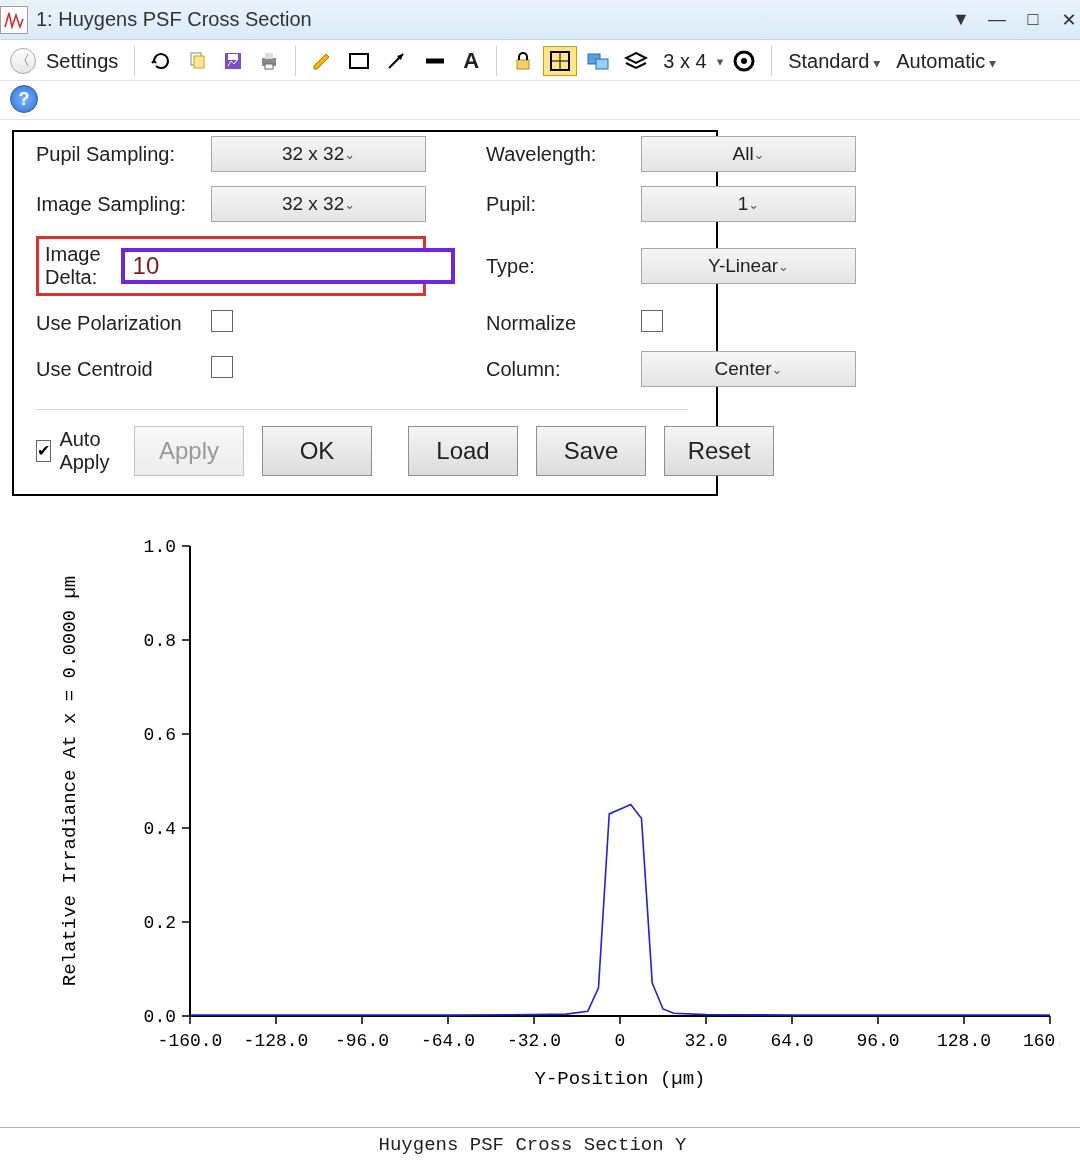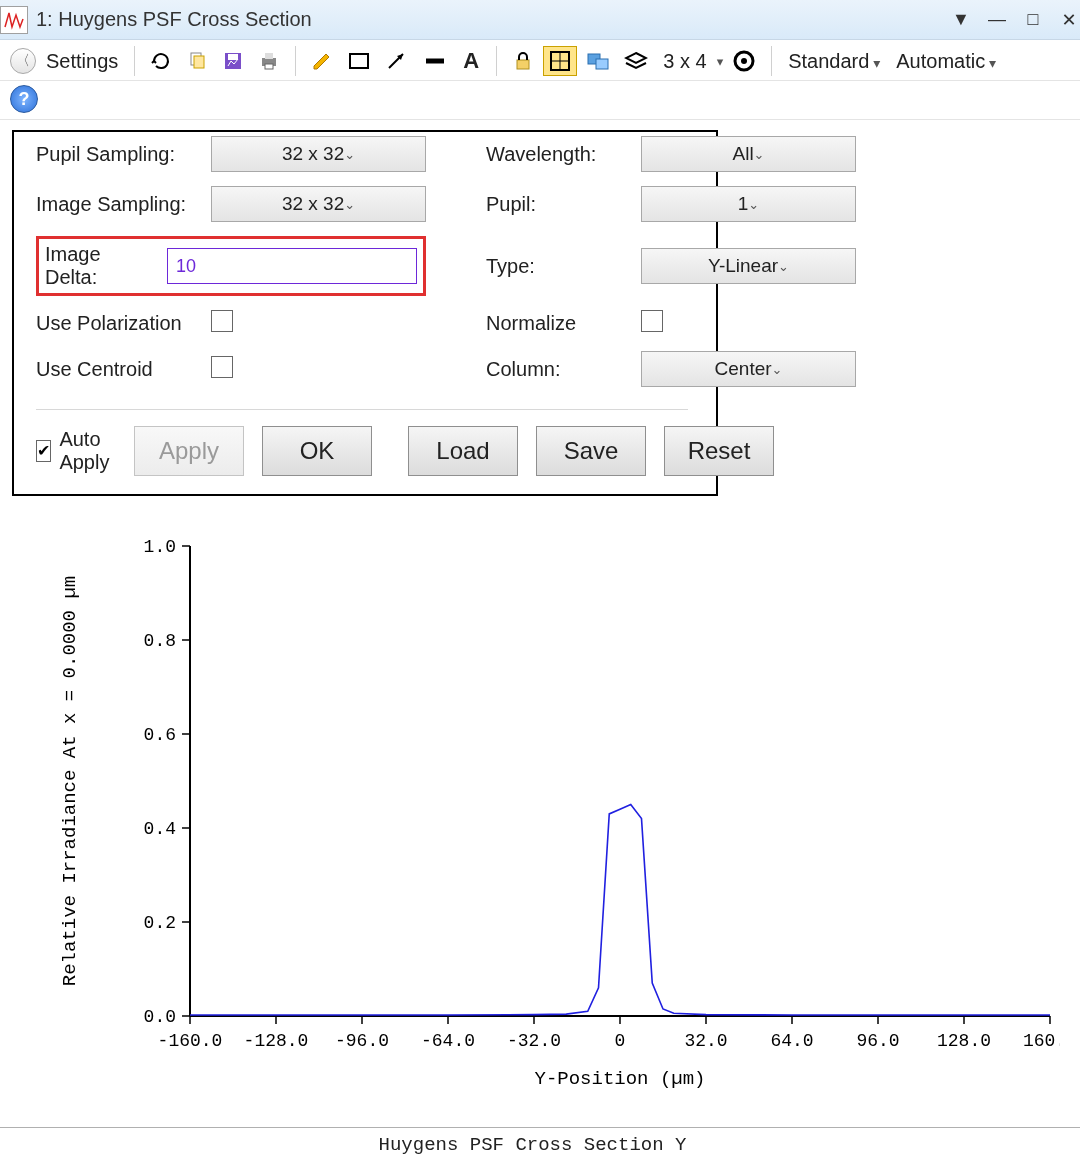--- a/index.html
+++ b/index.html
@@ -78,22 +78,22 @@
   .lbl { color:#222; font-size:20px; }
   .combo {
     height: 36px;
     background: linear-gradient(#f6f6f6,#e4e4e4);
     border: 1px solid #a8a8a8;
     display:flex;align-items:center;justify-content:center;
     padding: 0 10px; font-size:19px;color:#222;
   }
   .combo .chev { font-size:13px;color:#555; }
   .textbox {
-    height: 36px; border:1px solid #6d28d9; background:#fff;
-    padding:0 8px; font-size:18px; color:#6d28d9;
+    height: 36px; border:4px solid #6d28d9; background:#fff;
+    padding:0 8px; font-size:24px; color:#7f1d1d;
   }
   .checkbox {
     width:22px;height:22px;border:1px solid #666;background:#fff;
     display:inline-flex;align-items:center;justify-content:center;
   }
   .row-highlight {
     border: 3px solid #e03030;
     padding: 4px 6px;
     display:flex; align-items:center; gap: 20px;
   }

